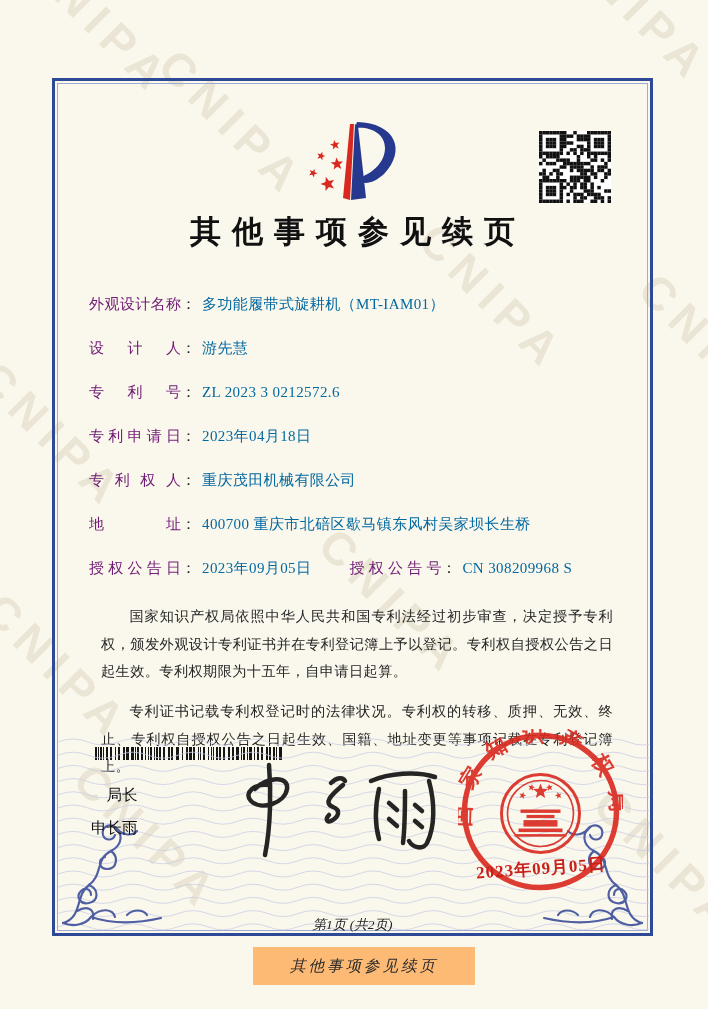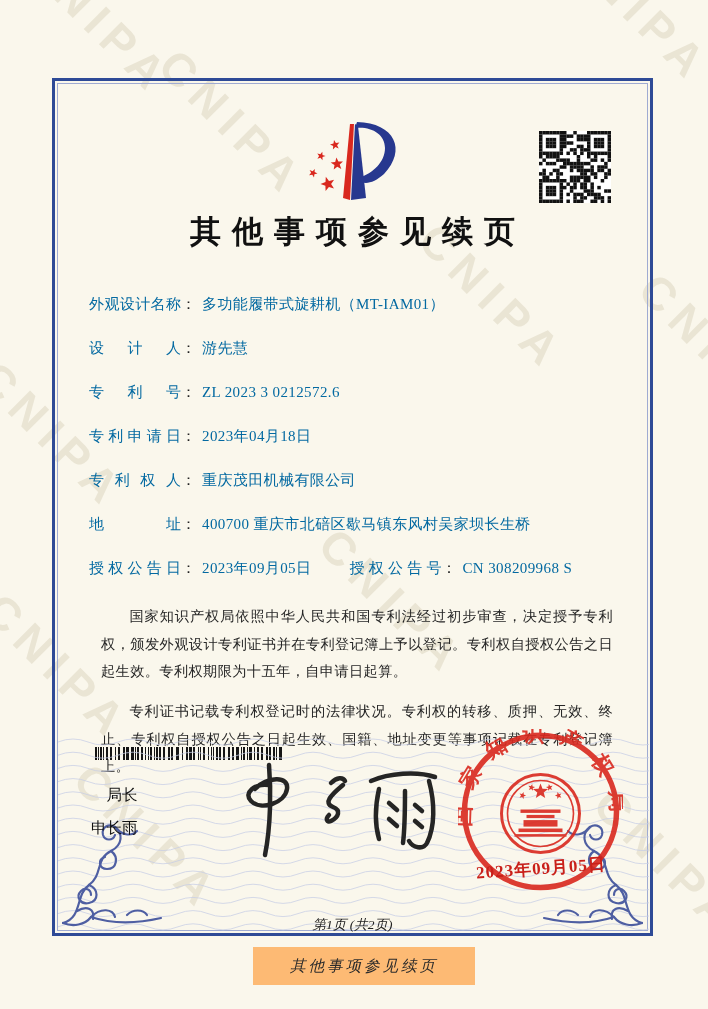--- a/index.html
+++ b/index.html
@@ -29,21 +29,21 @@
   .qr{position:absolute;left:484px;top:50px;width:72px;height:72px;}
   .title{
     position:absolute;left:0;right:0;top:130px;text-align:center;
     font-size:31px;font-weight:bold;letter-spacing:11px;color:#111;
     text-indent:11px;
   }
   .fields{position:absolute;left:34px;top:214px;width:540px;}
   .field-row{height:22px;margin-bottom:22px;font-size:15px;white-space:nowrap;}
   .flabel{
     display:inline-block;width:92px;vertical-align:top;
-    text-align:justify;text-align-last:justify;color:#0369a1;
+    text-align:justify;text-align-last:justify;color:#701a75;
   }
   .fcolon{margin-right:6px;color:#222;}
   .fvalue{color:#0369a1;letter-spacing:.4px;}
   .fgroup2{margin-left:38px;margin-top:11px;}
   .paras{position:absolute;left:34px;top:510px;width:536px;}
   .paras p{
     margin:12px;font-size:14.2px;line-height:1.95;letter-spacing:.4px;
     text-indent:2em;text-align:justify;color:#262626;
   }
   .barcode{position:absolute;left:40px;top:666px;width:190px;height:13px;}

